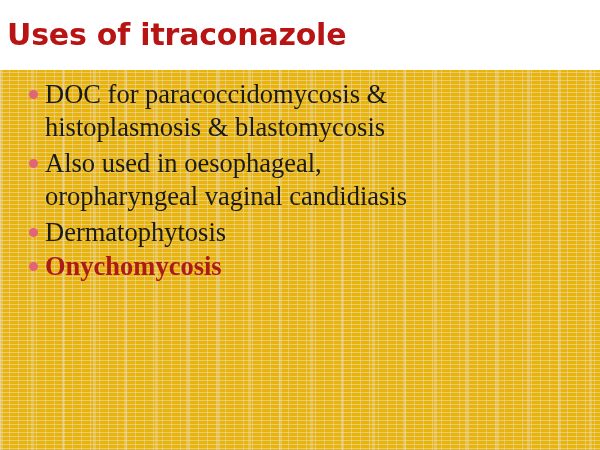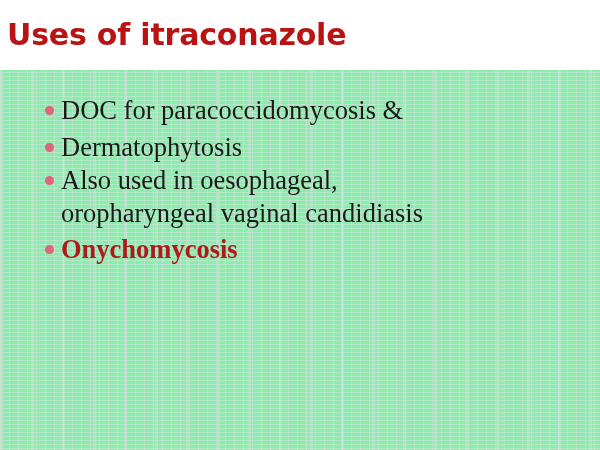--- a/index.html
+++ b/index.html
@@ -14,21 +14,21 @@
     overflow: hidden;
     background: #ffffff;
     font-family: "Liberation Serif", "DejaVu Serif", serif;
   }
 
   #slide {
     position: relative;
     width: 600px;
     height: 450px;
     box-sizing: border-box;
-    background-color: #86efac;
+    background-color: #eab308;
     overflow: hidden;
   }
 
   
   #slide-texture {
     position: absolute;
     left: 0;
     top: 0;
     width: 600px;
     height: 450px;
@@ -96,21 +96,21 @@
     position: absolute;
     left: 0;
     top: 78px;
     width: 600px;
     z-index: 3;
   }
 
   ul.bullet-list {
     list-style: none;
     margin: 0;
-    padding: 16px;
+    padding: 0;
   }
 
   li.bullet-item {
     position: relative;
     margin: 0 0 1px 0;
     padding: 0 8px 0 45px;
     font-size: 26.5px;
     line-height: 32.5px;
     color: #1a1a1a;
     font-family: "Liberation Serif", "DejaVu Serif", serif;
@@ -152,27 +152,28 @@
 
   <div id="title-area">
     <h1 id="slide-title">Uses of itraconazole</h1>
   </div>
 
   <div id="body-area">
     <ul class="bullet-list" id="bullet-list">
 
     <li class="bullet-item gap-after" id="bullet-1">
           <span class="line">DOC for paracoccidomycosis &amp;</span>
-        </li>
-        <li class="bullet-item" id="bullet-3">
-          <span class="line">Dermatophytosis</span>
+          <span class="line">histoplasmosis  &amp; blastomycosis</span>
         </li>
         <li class="bullet-item gap-after" id="bullet-2">
           <span class="line">Also used in oesophageal,</span>
           <span class="line">oropharyngeal vaginal candidiasis</span>
+        </li>
+        <li class="bullet-item" id="bullet-3">
+          <span class="line">Dermatophytosis</span>
         </li>
         <li class="bullet-item accent" id="bullet-5">
           <span class="line">Onychomycosis</span>
         </li>
       </ul>
   </div>
 
 </div>
 
 </body></html>

